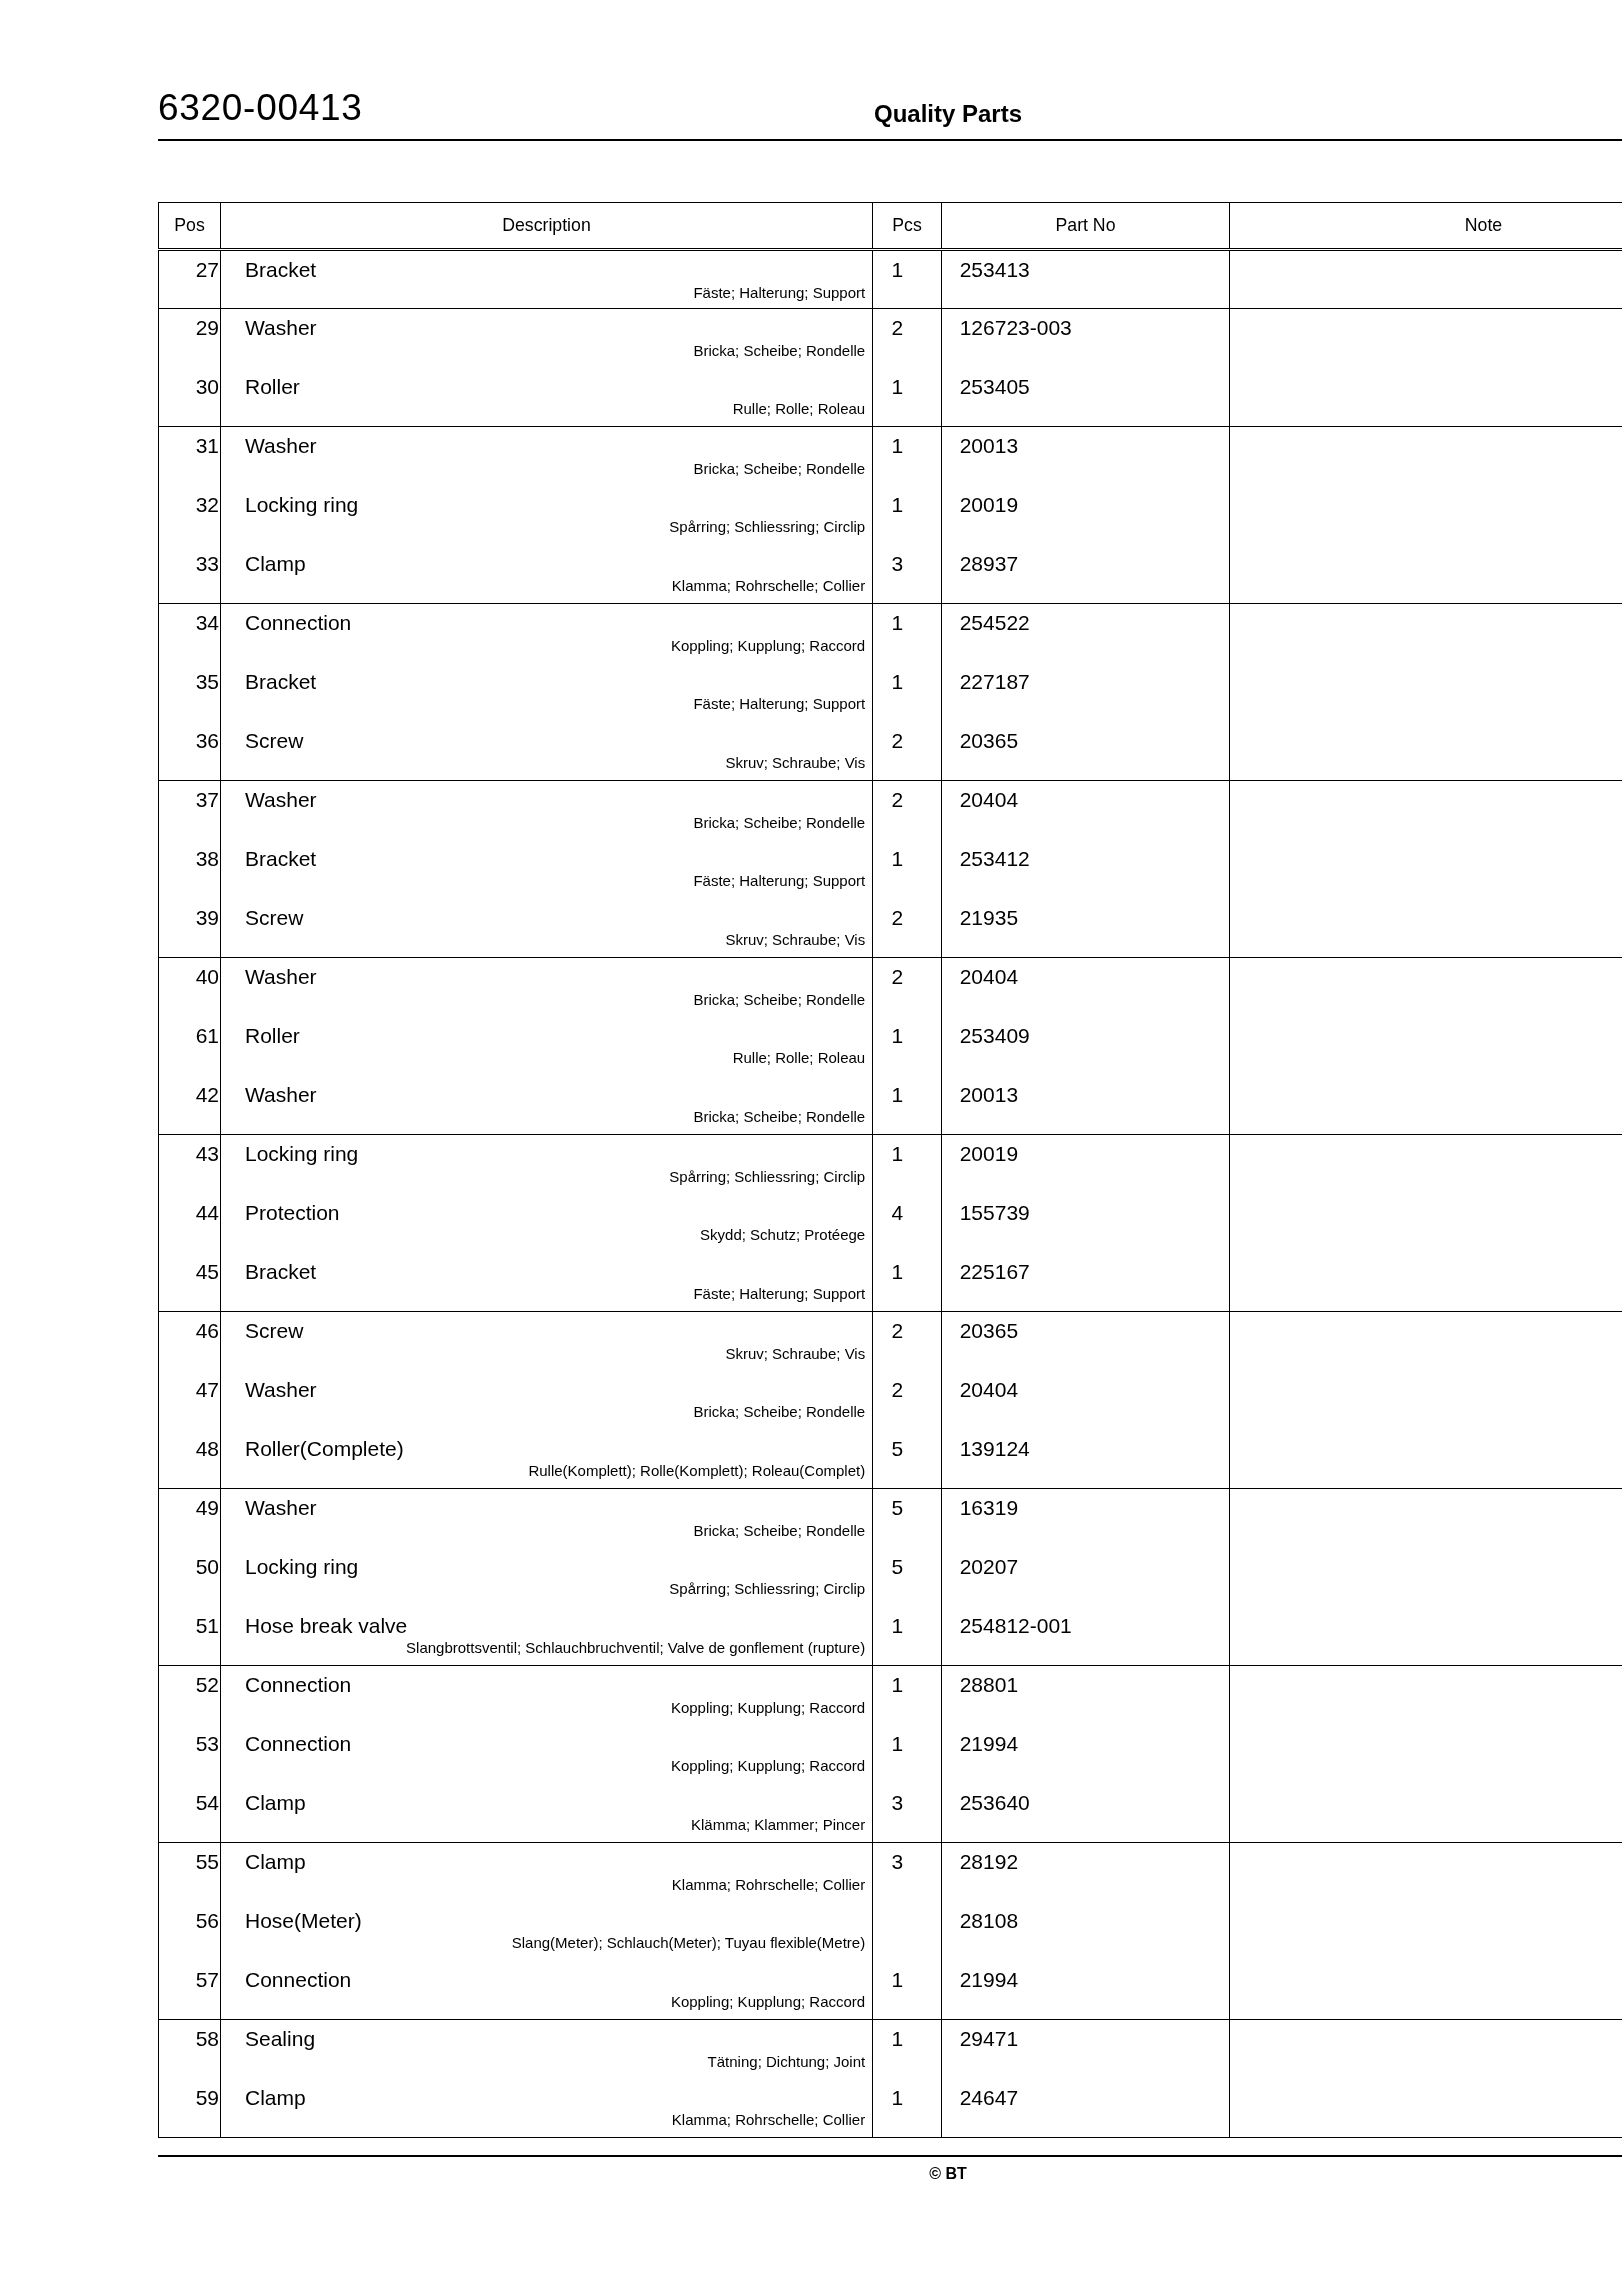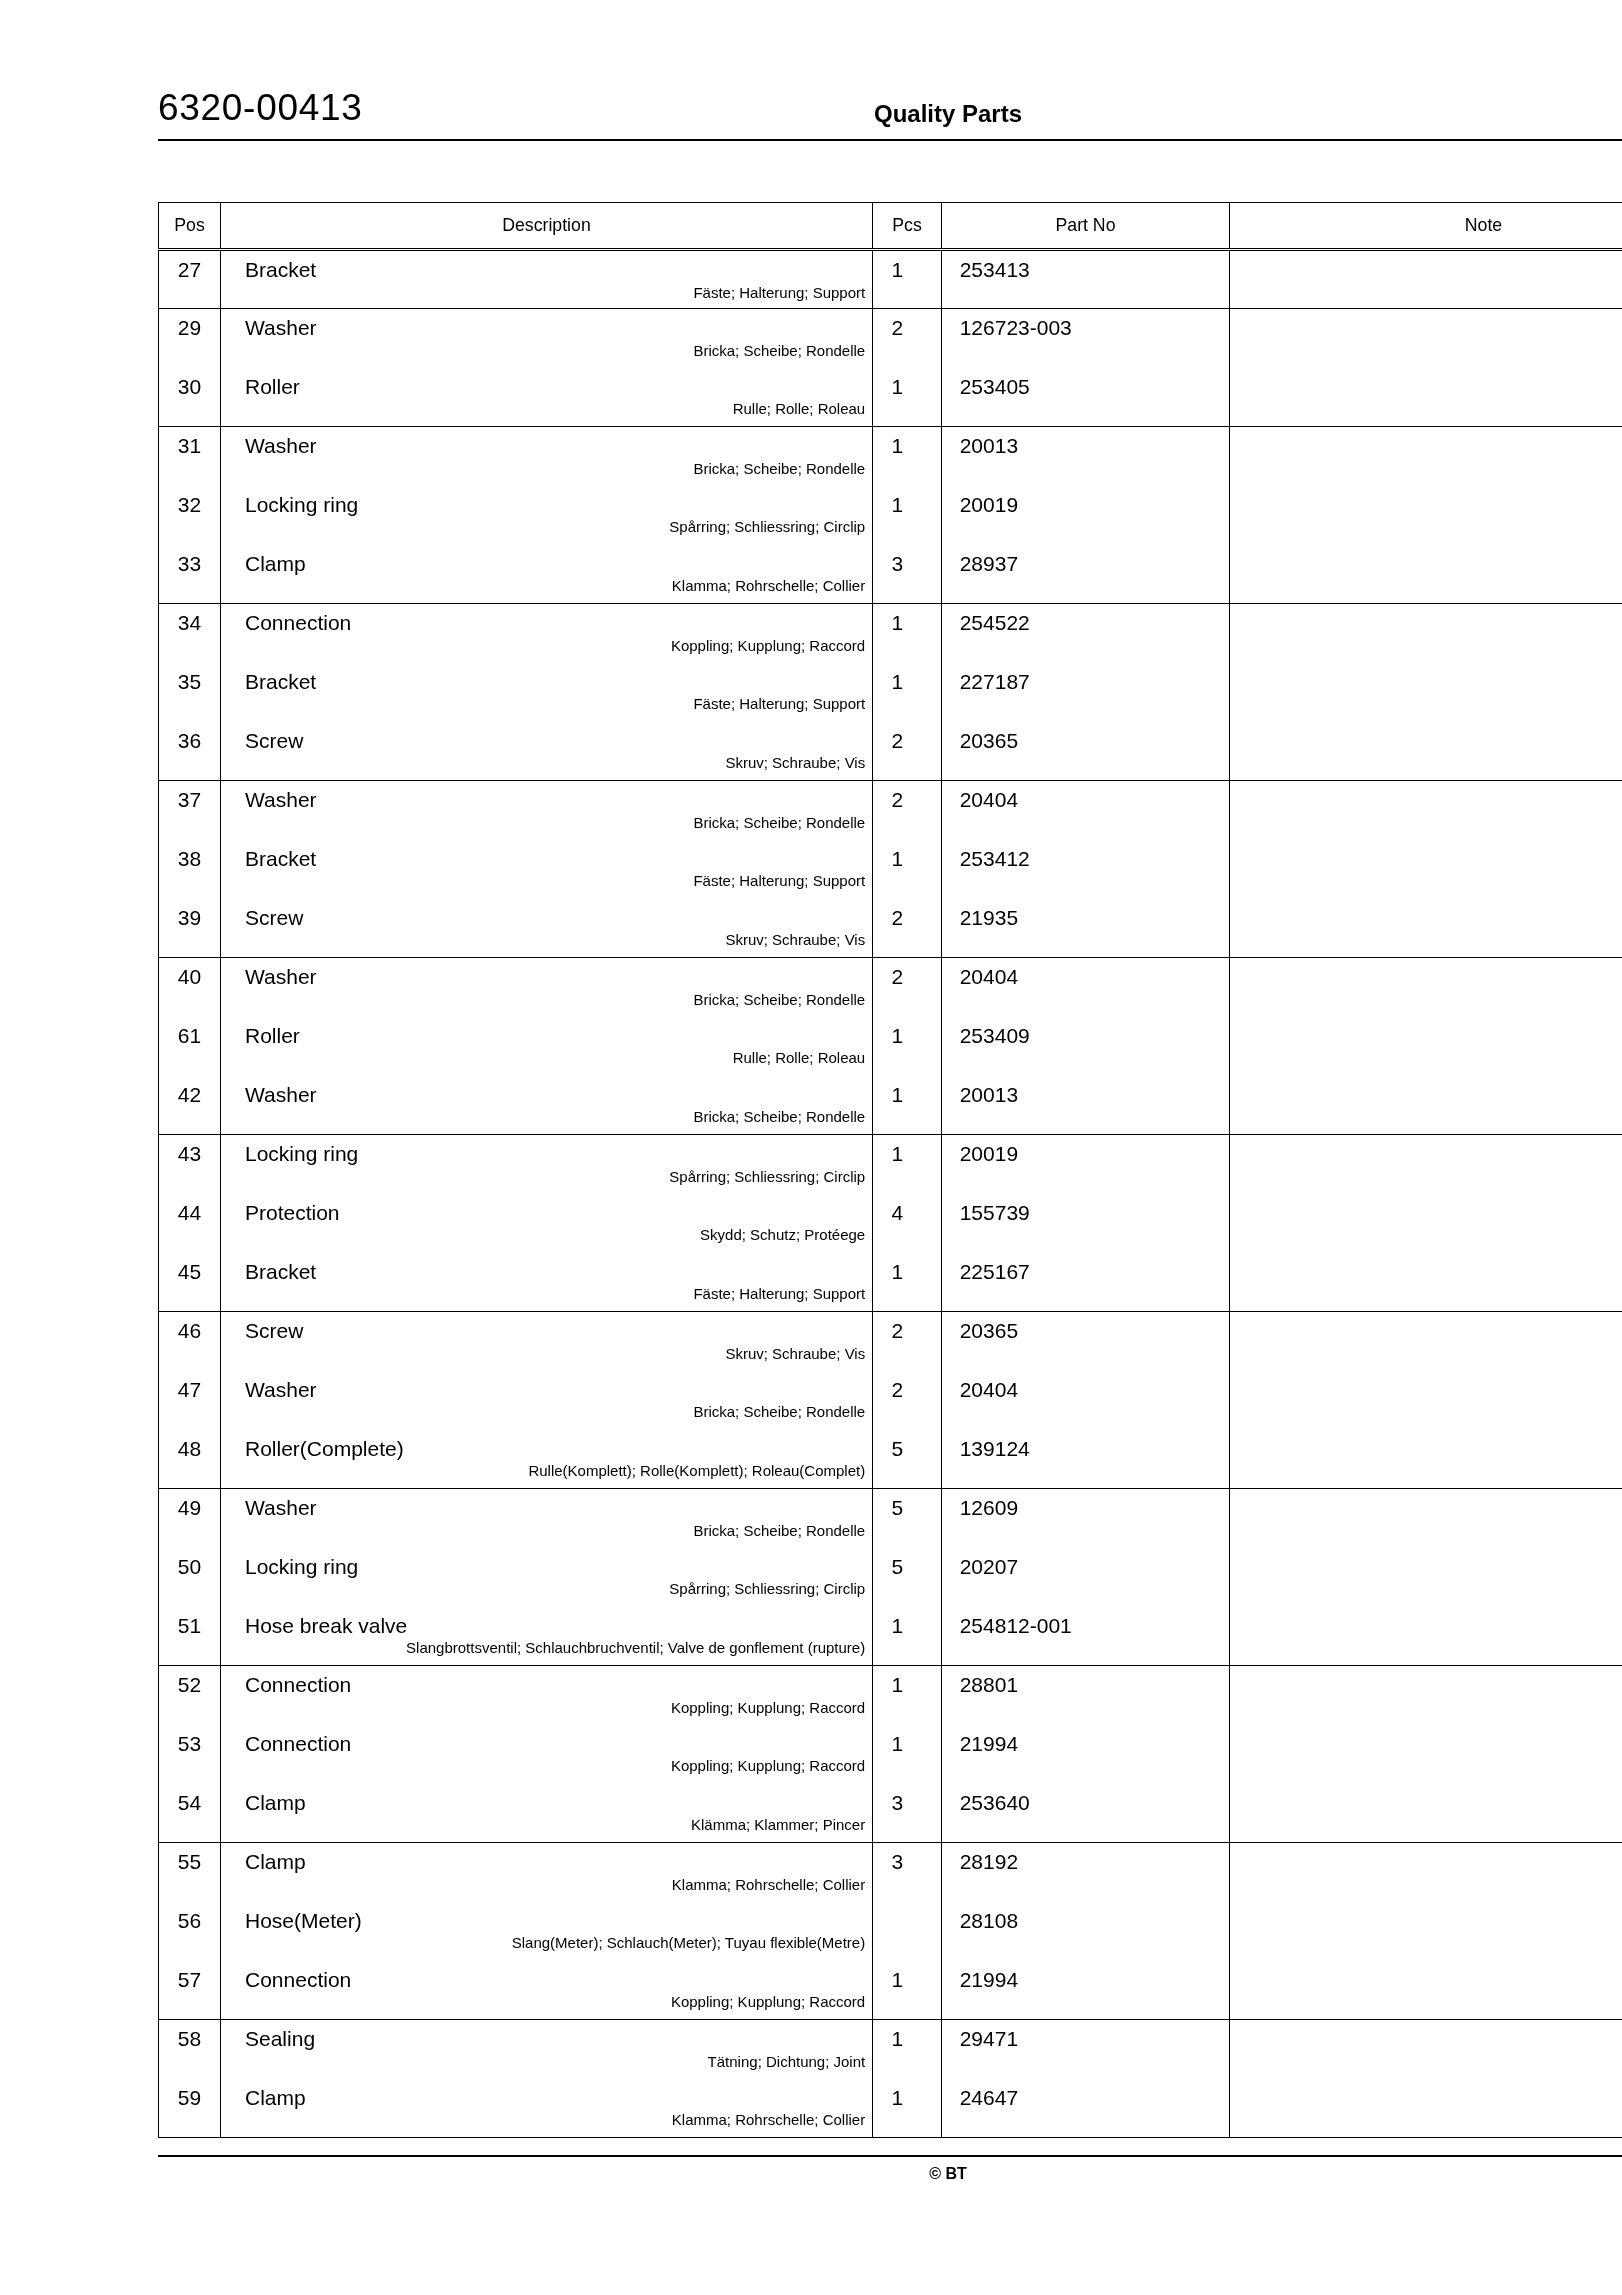--- a/index.html
+++ b/index.html
@@ -71,21 +71,21 @@
     border-left: 1.4px solid #000;
     border-right: 1.4px solid #000;
     height: 59px;
     vertical-align: top;
     padding-top: 7.5px;
   }
   tr.group-end td {
     border-bottom: 1.4px solid #000;
   }
   td.pos {
-    text-align: center;
+    text-align: right;
     font-size: 21px;
   }
   td.desc { padding-left: 24px; padding-right: 6.8px; }
   .desc-main {
     font-size: 21px;
     line-height: 1.1;
   }
   .desc-sub {
     font-size: 15px;
     line-height: 1.2;
@@ -352,21 +352,21 @@
           <td class="partno">139124</td>
           <td class="note"></td>
         </tr>
         <tr>
           <td class="pos">49</td>
           <td class="desc">
             <div class="desc-main">Washer</div>
             <div class="desc-sub">Bricka; Scheibe; Rondelle</div>
           </td>
           <td class="pcs">5</td>
-          <td class="partno">12609</td>
+          <td class="partno">16319</td>
           <td class="note"></td>
         </tr>
         <tr>
           <td class="pos">50</td>
           <td class="desc">
             <div class="desc-main">Locking ring</div>
             <div class="desc-sub">Spårring; Schliessring; Circlip</div>
           </td>
           <td class="pcs">5</td>
           <td class="partno">20207</td>

